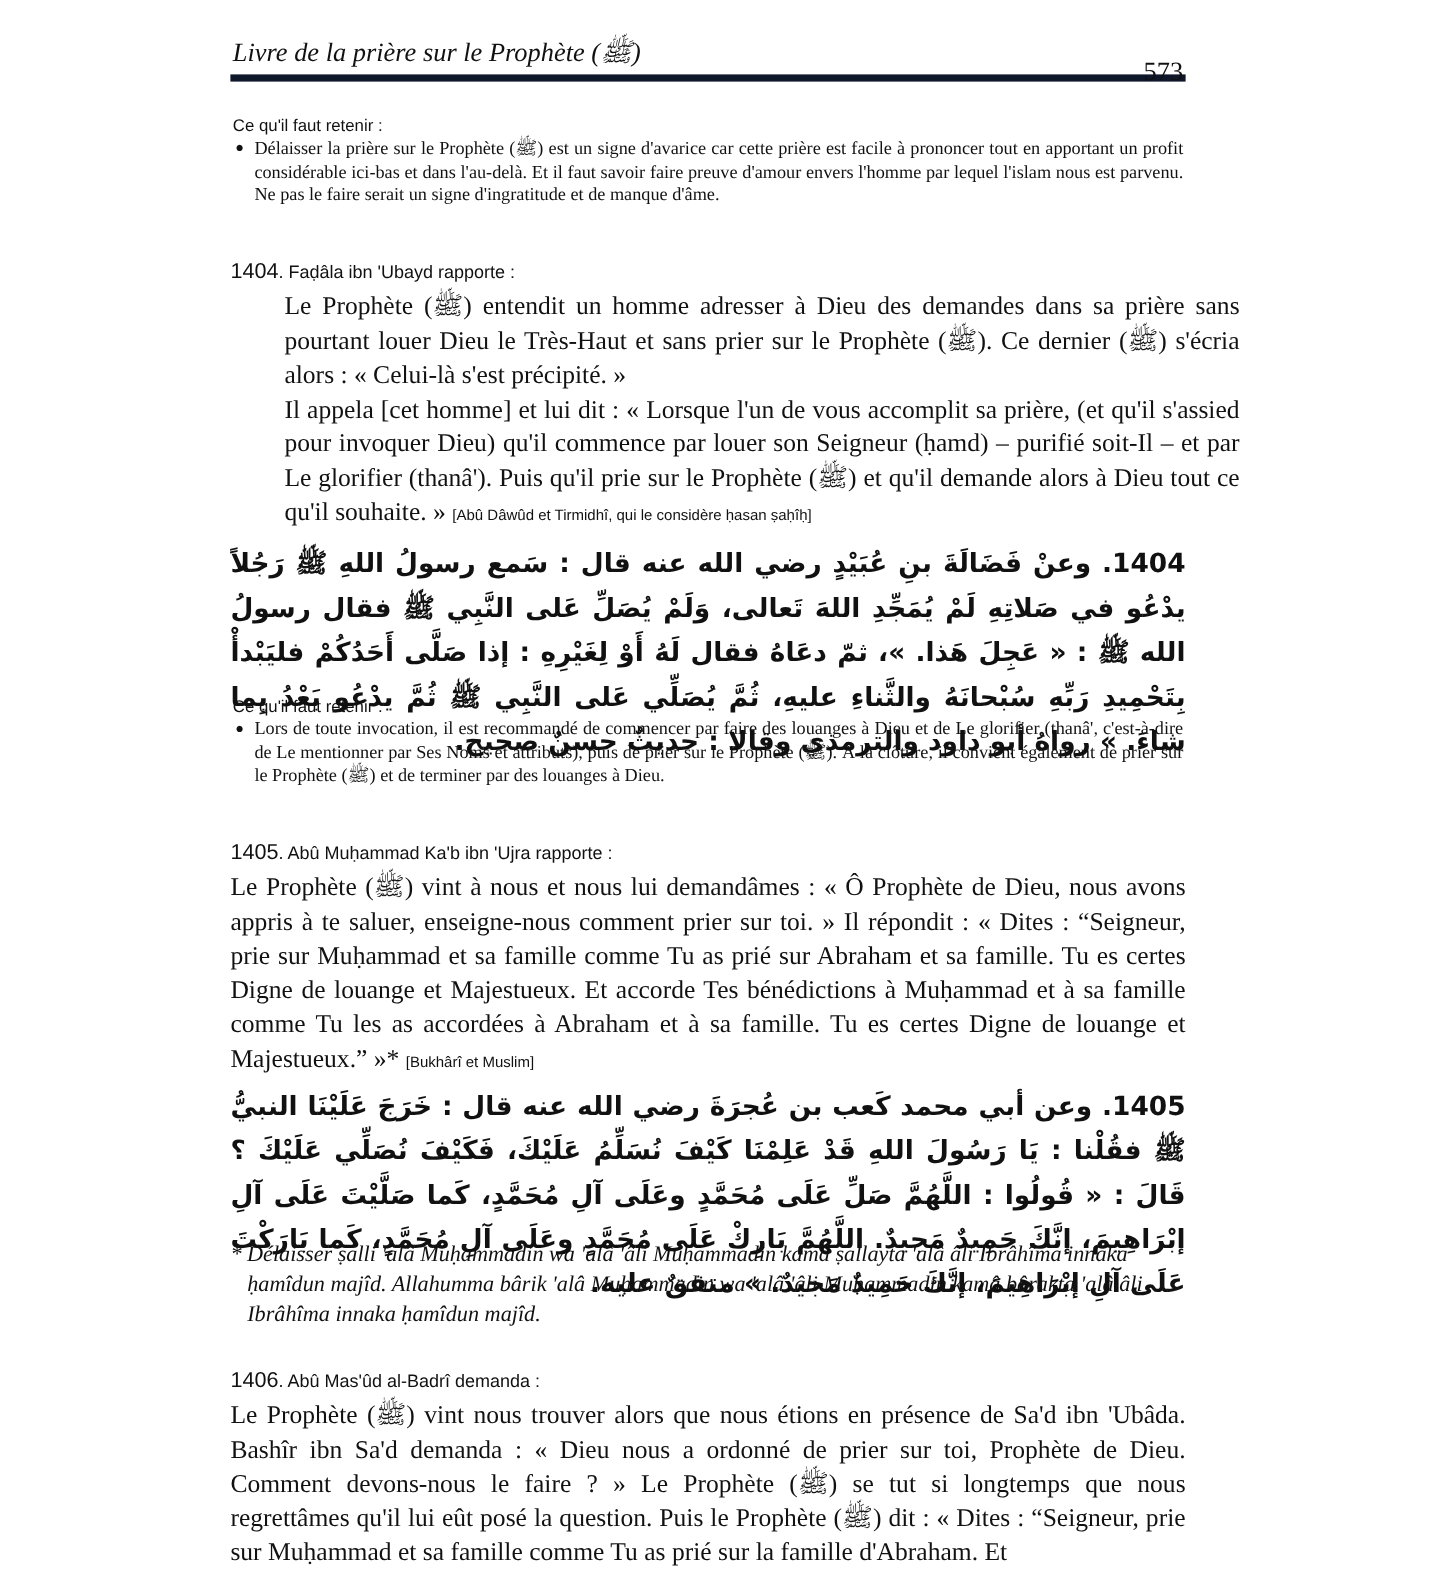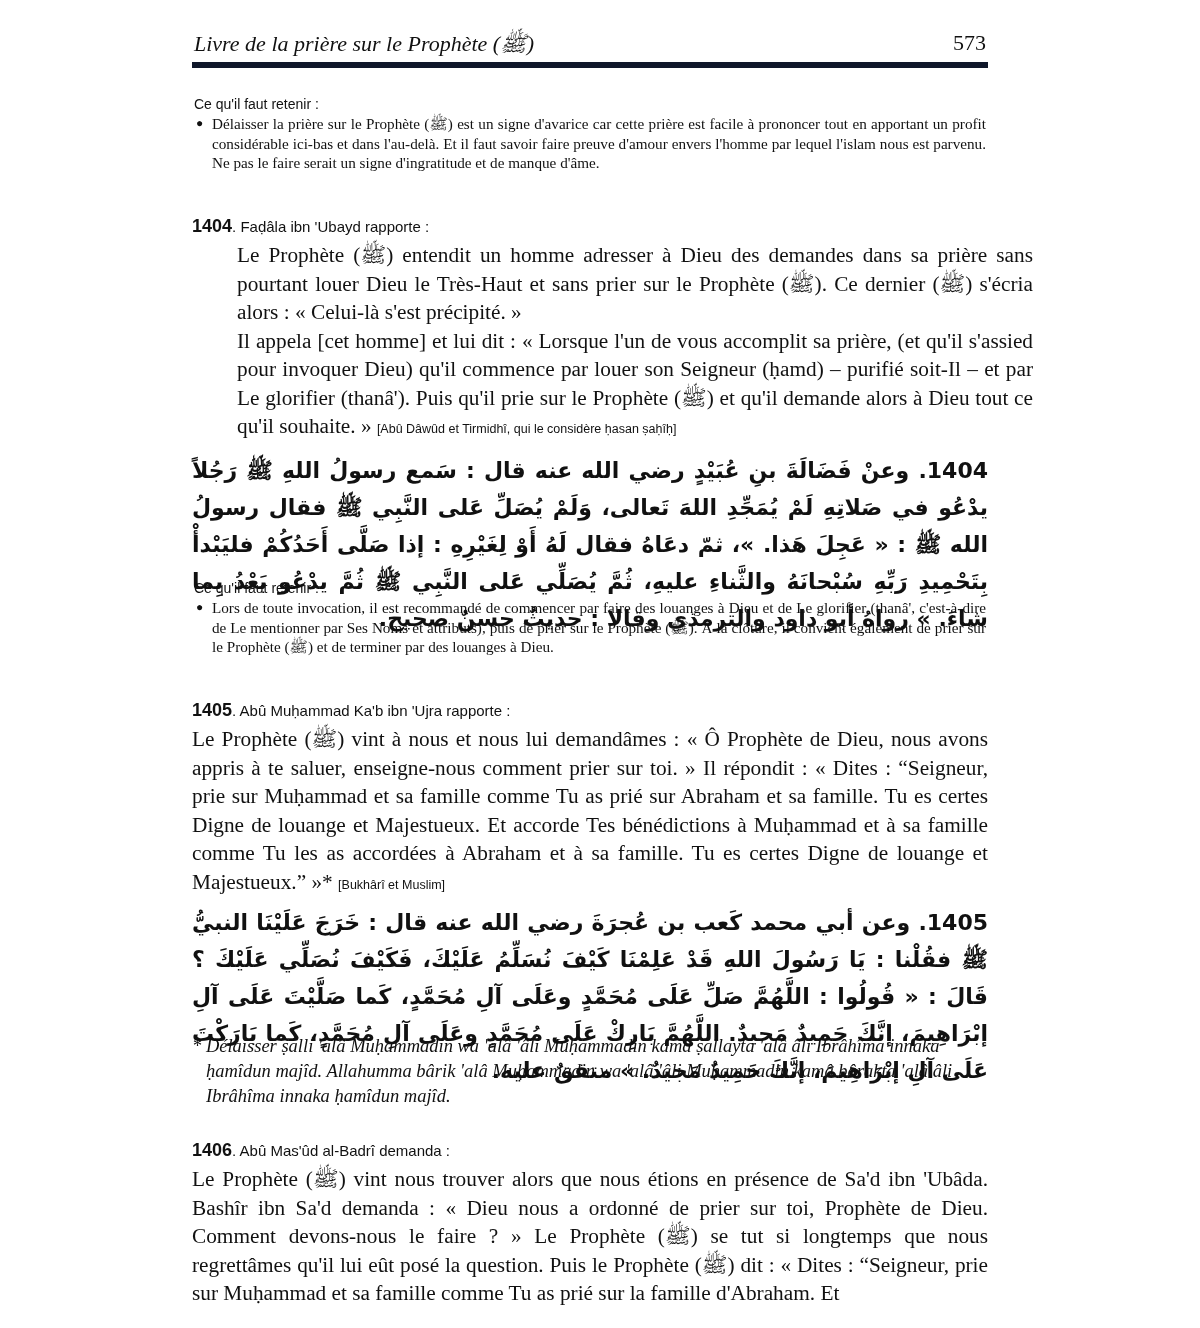--- a/index.html
+++ b/index.html
@@ -1,27 +1,27 @@
 <!DOCTYPE html>
 <html><head>
 <meta charset="utf-8">
 <style>
   html, body { margin: 0; padding: 0; background: #ffffff; }
   body { width: 1200px; height: 1328px; position: relative; overflow: hidden; color: #111; font-family: "Liberation Serif", serif; }
   .page { position: absolute; left: 192px; top: 0; width: 796px; }
   .running-head { position: absolute; top: 30px; left: 0; width: 796px; height: 32px; border-bottom: 6px solid #0f172a; }
   .running-title { position: absolute; left: 2px; top: 0; font-style: italic; font-size: 22px; }
-  .page-number { position: absolute; right: 2px; top: 0; font-size: 22px; }
+  .page-number { position: absolute; right: 2px; top: 17px; font-size: 22px; }
   .note-block { position: absolute; left: 0; width: 796px; }
   .note-heading { font-family: "Liberation Sans", sans-serif; font-size: 14px; margin: 0 0 2px 2px; }
   .note-bullet { display: flex; font-size: 15.2px; line-height: 19.5px; text-align: justify; }
   .note-bullet .dot { width: 16px; flex: none; padding-left: 4px; font-size: 12px; }
   .note-bullet .txt { flex: 1; padding-right: 2px; }
   .hadith-head { position: absolute; left: 0; font-family: "Liberation Sans", sans-serif; font-size: 15px; }
-  .hadith-head .num { font-weight: bold; font-size: 18px; }
+  .hadith-head .num { font-weight: normal; font-size: 18px; }
   .body-text { position: absolute; left: 0; width: 796px; font-size: 21.3px; line-height: 28.5px; text-align: justify; }
   .ref { font-family: "Liberation Sans", sans-serif; font-size: 12.5px; }
   .arabic { position: absolute; left: 0; width: 796px; direction: rtl; font-family: "DejaVu Sans", sans-serif; font-size: 22px; line-height: 37px; text-align: justify; font-weight: bold; }
   .footnote { position: absolute; left: 0; width: 796px; font-style: italic; font-size: 18.5px; line-height: 25px; padding-left: 14px; text-indent: -14px; box-sizing: border-box; }
 </style>
 </head>
 <body>
 
 <div class="page">
 

